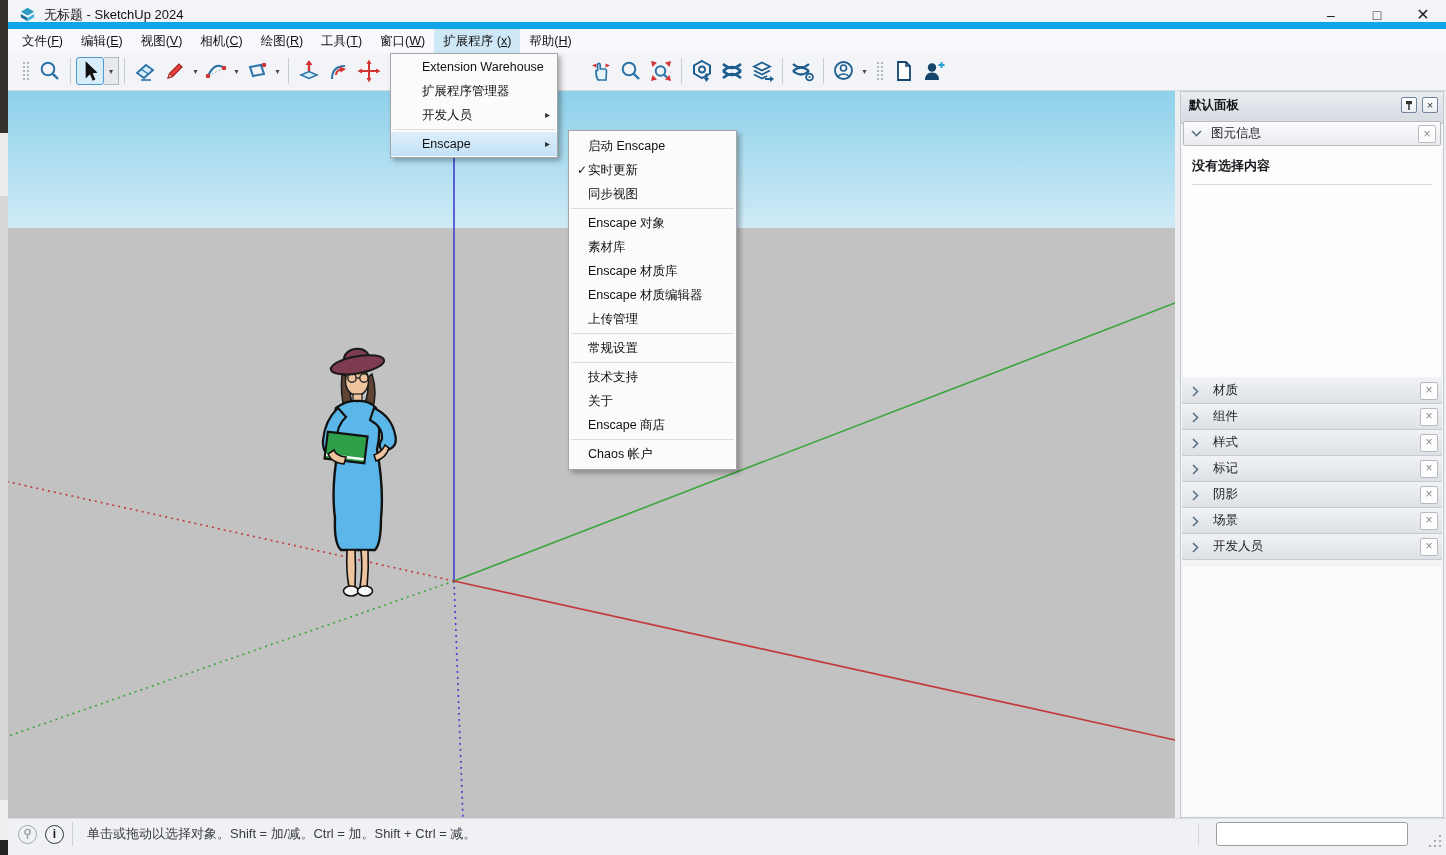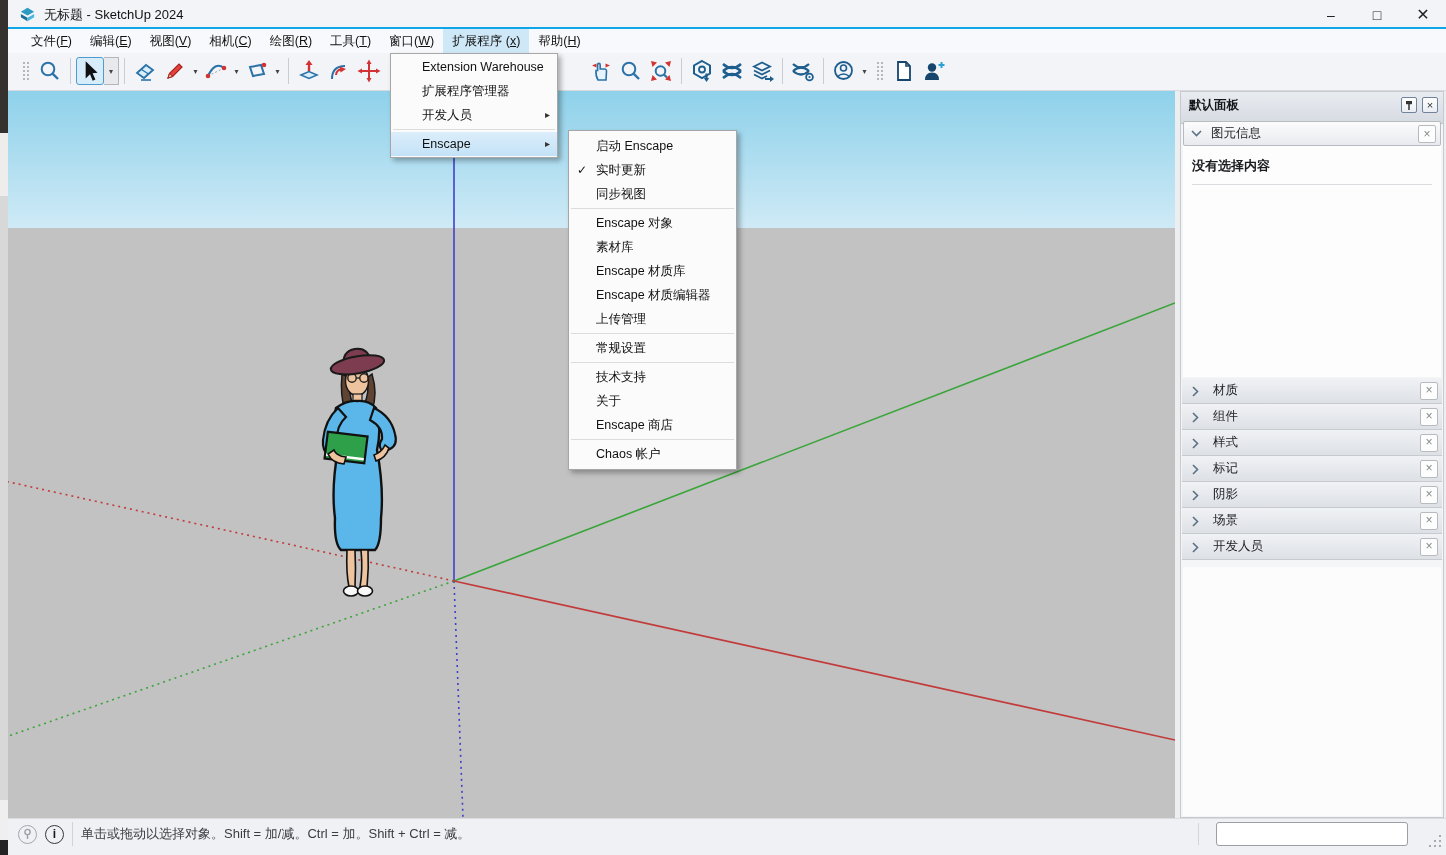--- a/index.html
+++ b/index.html
@@ -9,31 +9,31 @@
 
   
   #left-sliver{left:0;top:0;width:8px;height:855px;}
   #left-sliver .seg1{position:absolute;left:0;top:0;width:8px;height:133px;background:#34312e;}
   #left-sliver .seg2{position:absolute;left:0;top:133px;width:8px;height:63px;background:#efedeb;}
   #left-sliver .seg3{position:absolute;left:0;top:196px;width:8px;height:604px;background:#d8d8d8;}
   #left-sliver .seg4{position:absolute;left:0;top:800px;width:8px;height:40px;background:#efefef;}
   #left-sliver .seg5{position:absolute;left:0;top:840px;width:8px;height:15px;background:#232323;}
 
   
-  #titlebar{left:8px;top:0;width:1438px;height:29px;background:#f2f4f8;border-bottom:2px solid #0ea5e9;}
+  #titlebar{left:8px;top:0;width:1438px;height:29px;background:#f2f4f8;border-bottom:7px solid #0ea5e9;}
   #titlebar .logo{position:absolute;left:10px;top:5px;width:19px;height:19px;}
   #titlebar .title{position:absolute;left:36px;top:0;line-height:29px;font-size:13px;color:#111;}
   #win-controls{position:absolute;right:0;top:0;height:29px;display:flex;}
   .win-btn{width:46px;height:29px;display:flex;align-items:center;justify-content:center;
     font-size:14px;color:#222;}
   .win-btn.close{font-size:16px;}
 
   
   #menubar{left:8px;top:29px;width:1438px;height:24px;background:#f7f9fc;display:flex;
-    padding-left:14px;font-size:12.5px;color:#111;}
+    padding-left:5px;font-size:12.5px;color:#111;}
   .menu-item{line-height:24px;padding:0 9px;white-space:nowrap;}
   .menu-item.hl{background:var(--menu-highlight);}
   .menu-item u{text-decoration:underline;}
 
   
   #toolbar{left:8px;top:53px;width:1438px;height:38px;background:#f2f4f8;border-bottom:1px solid #d8dadd;}
   .tgroup{position:absolute;top:4px;display:flex;align-items:center;}
   #tgroup-left{left:8px;}
   #tgroup-right{left:578px;}
   .tbtn{width:28px;height:28px;display:flex;align-items:center;justify-content:center;margin:0 1px;}
@@ -84,40 +84,40 @@
   #panel-fill{position:absolute;left:2px;right:2px;top:475px;bottom:1px;background:#fcfcfd;}
   .chev svg{display:block;}
 
   
   #statusbar{left:8px;top:818px;width:1438px;height:37px;background:#f0f1f4;border-top:1px solid #dadcdf;}
   #status-left{position:absolute;left:10px;top:0;height:30px;display:flex;align-items:center;gap:8px;}
   .round-icon{width:19px;height:19px;border-radius:50%;display:flex;align-items:center;justify-content:center;}
   #geo-icon{border:1.5px solid #a2a7ac;}
   #info-icon{border:1.6px solid #34383c;color:#17191c;font-size:12px;font-weight:bold;font-style:normal;}
   .svline{width:1px;height:24px;background:#cfd2d6;}
-  #status-hint{font-size:13px;color:#3a3d40;white-space:nowrap;}
+  #status-hint{font-size:13px;color:#3a3d40;margin-left:6px;white-space:nowrap;}
   #measure-sep{position:absolute;left:1190px;top:4px;width:1px;height:22px;background:#d3d5d8;}
   #measure-box{position:absolute;left:1208px;top:3px;width:192px;height:24px;border:1px solid #9b9ea3;
     border-radius:3px;background:#fff;font-size:12px;padding:0 6px;outline:none;}
   #grip{position:absolute;right:4px;bottom:7px;width:13px;height:13px;}
   #grip::after{content:"";position:absolute;left:0;top:0;width:2px;height:2px;background:transparent;
     box-shadow:10px 0 #a8aaad,5px 5px #a8aaad,10px 5px #a8aaad,0 10px #a8aaad,5px 10px #a8aaad,10px 10px #a8aaad;}
 
   
   #ext-menu{left:390px;top:53px;width:168px;background:#fbfbfb;border:1px solid #a6a6a6;
     box-shadow:3px 3px 5px rgba(0,0,0,0.3);z-index:10;padding:1px 0;}
   .dmenu-item{position:relative;height:24px;line-height:24px;padding-left:31px;font-size:12.5px;color:#111;white-space:nowrap;}
   .dmenu-item.hl{background:linear-gradient(#dceefb,#c3e2f7);}
   .dmenu-item .arrow{position:absolute;right:7px;top:0;font-size:10px;color:#333;}
   .dmenu-sep{height:1px;background:#dcdcdc;margin:2px 2px;}
 
   
   #ens-menu{left:568px;top:130px;width:169px;background:#fbfbfb;border:1px solid #a6a6a6;
     box-shadow:3px 3px 5px rgba(0,0,0,0.3);z-index:11;padding:3px 0;}
-  .smenu-item{position:relative;height:24px;line-height:24px;padding-left:27px;font-size:12.5px;color:#111;white-space:nowrap;}
+  .smenu-item{position:relative;height:24px;line-height:24px;padding-left:19px;font-size:12.5px;color:#111;white-space:nowrap;}
   .smenu-item .chk{position:absolute;left:8px;top:0;font-size:12px;font-weight:bold;color:#111;}
 </style>
 </head>
 <body>
 
 <div id="left-sliver" class="abs">
   <div class="seg1"></div>
     <div class="seg2"></div>
     <div class="seg3"></div>
     <div class="seg4"></div>

